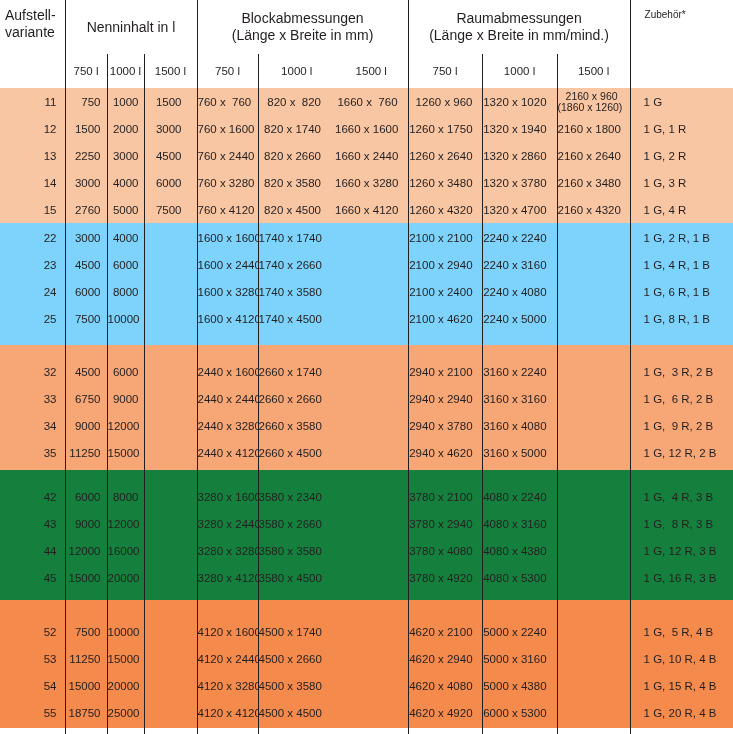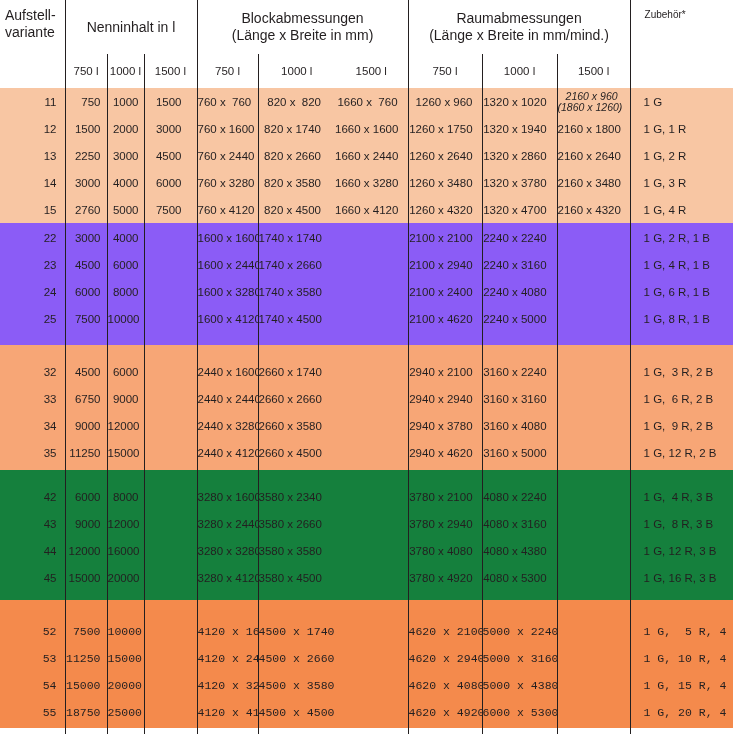--- a/index.html
+++ b/index.html
@@ -38,21 +38,21 @@
   td.c2{padding-right:5px;}
   td.c3{padding-right:15px;}
   .dim{text-align:right;}
   td.c4{padding-right:8px;}
   td.c5{padding-right:14px;}
   td.c6{padding-right:10px;}
   td.c7{padding-right:9px;}
   td.c8{padding-right:10px;}
   td.c9{padding-right:12px;}
   td.c10{text-align:left;padding-left:13px;}
-  .twoline{font-size:10.5px;line-height:11px;font-style:italic;}
+  .twoline{font-size:10.5px;line-height:11px;}
   tbody.bottom-strip td{background:#ffffff;}
 </style>
 </head>
 <body>
 
 <table>
   <colgroup>
     <col style="width:65px">
       <col style="width:42px">
       <col style="width:37px">
@@ -157,21 +157,21 @@
     <td class="c3 num">7500</td>
     <td class="c4 dim">760 x 4120</td>
     <td class="c5 dim">820 x 4500</td>
     <td class="c6 dim">1660 x 4120</td>
     <td class="c7 dim">1260 x 4320</td>
     <td class="c8 dim">1320 x 4700</td>
     <td class="c9 dim">2160 x 4320</td>
     <td class="c10 zub">1 G, 4 R</td>
   </tr>
     </tbody>
-    <tbody style="background: #8b5cf6; margin-left: 20px;">
+    <tbody style="background: #7dd3fc; margin-left: 20px;">
       <tr style="height: 1px;">
         <td class="c0"></td>
         <td class="c1"></td>
         <td class="c2"></td>
         <td class="c3"></td>
         <td class="c4"></td>
         <td class="c5"></td>
         <td class="c6"></td>
         <td class="c7"></td>
         <td class="c8"></td>
@@ -397,21 +397,21 @@
         <td class="c3"></td>
         <td class="c4"></td>
         <td class="c5"></td>
         <td class="c6"></td>
         <td class="c7"></td>
         <td class="c8"></td>
         <td class="c9"></td>
         <td class="c10"></td>
       </tr>
     </tbody>
-    <tbody style="background: rgb(244, 138, 76); font-family: Liberation Mono, monospace;">
+    <tbody style="background: rgb(244, 138, 76);">
       <tr style="height: 18px;">
         <td class="c0"></td>
         <td class="c1"></td>
         <td class="c2"></td>
         <td class="c3"></td>
         <td class="c4"></td>
         <td class="c5"></td>
         <td class="c6"></td>
         <td class="c7"></td>
         <td class="c8"></td>

